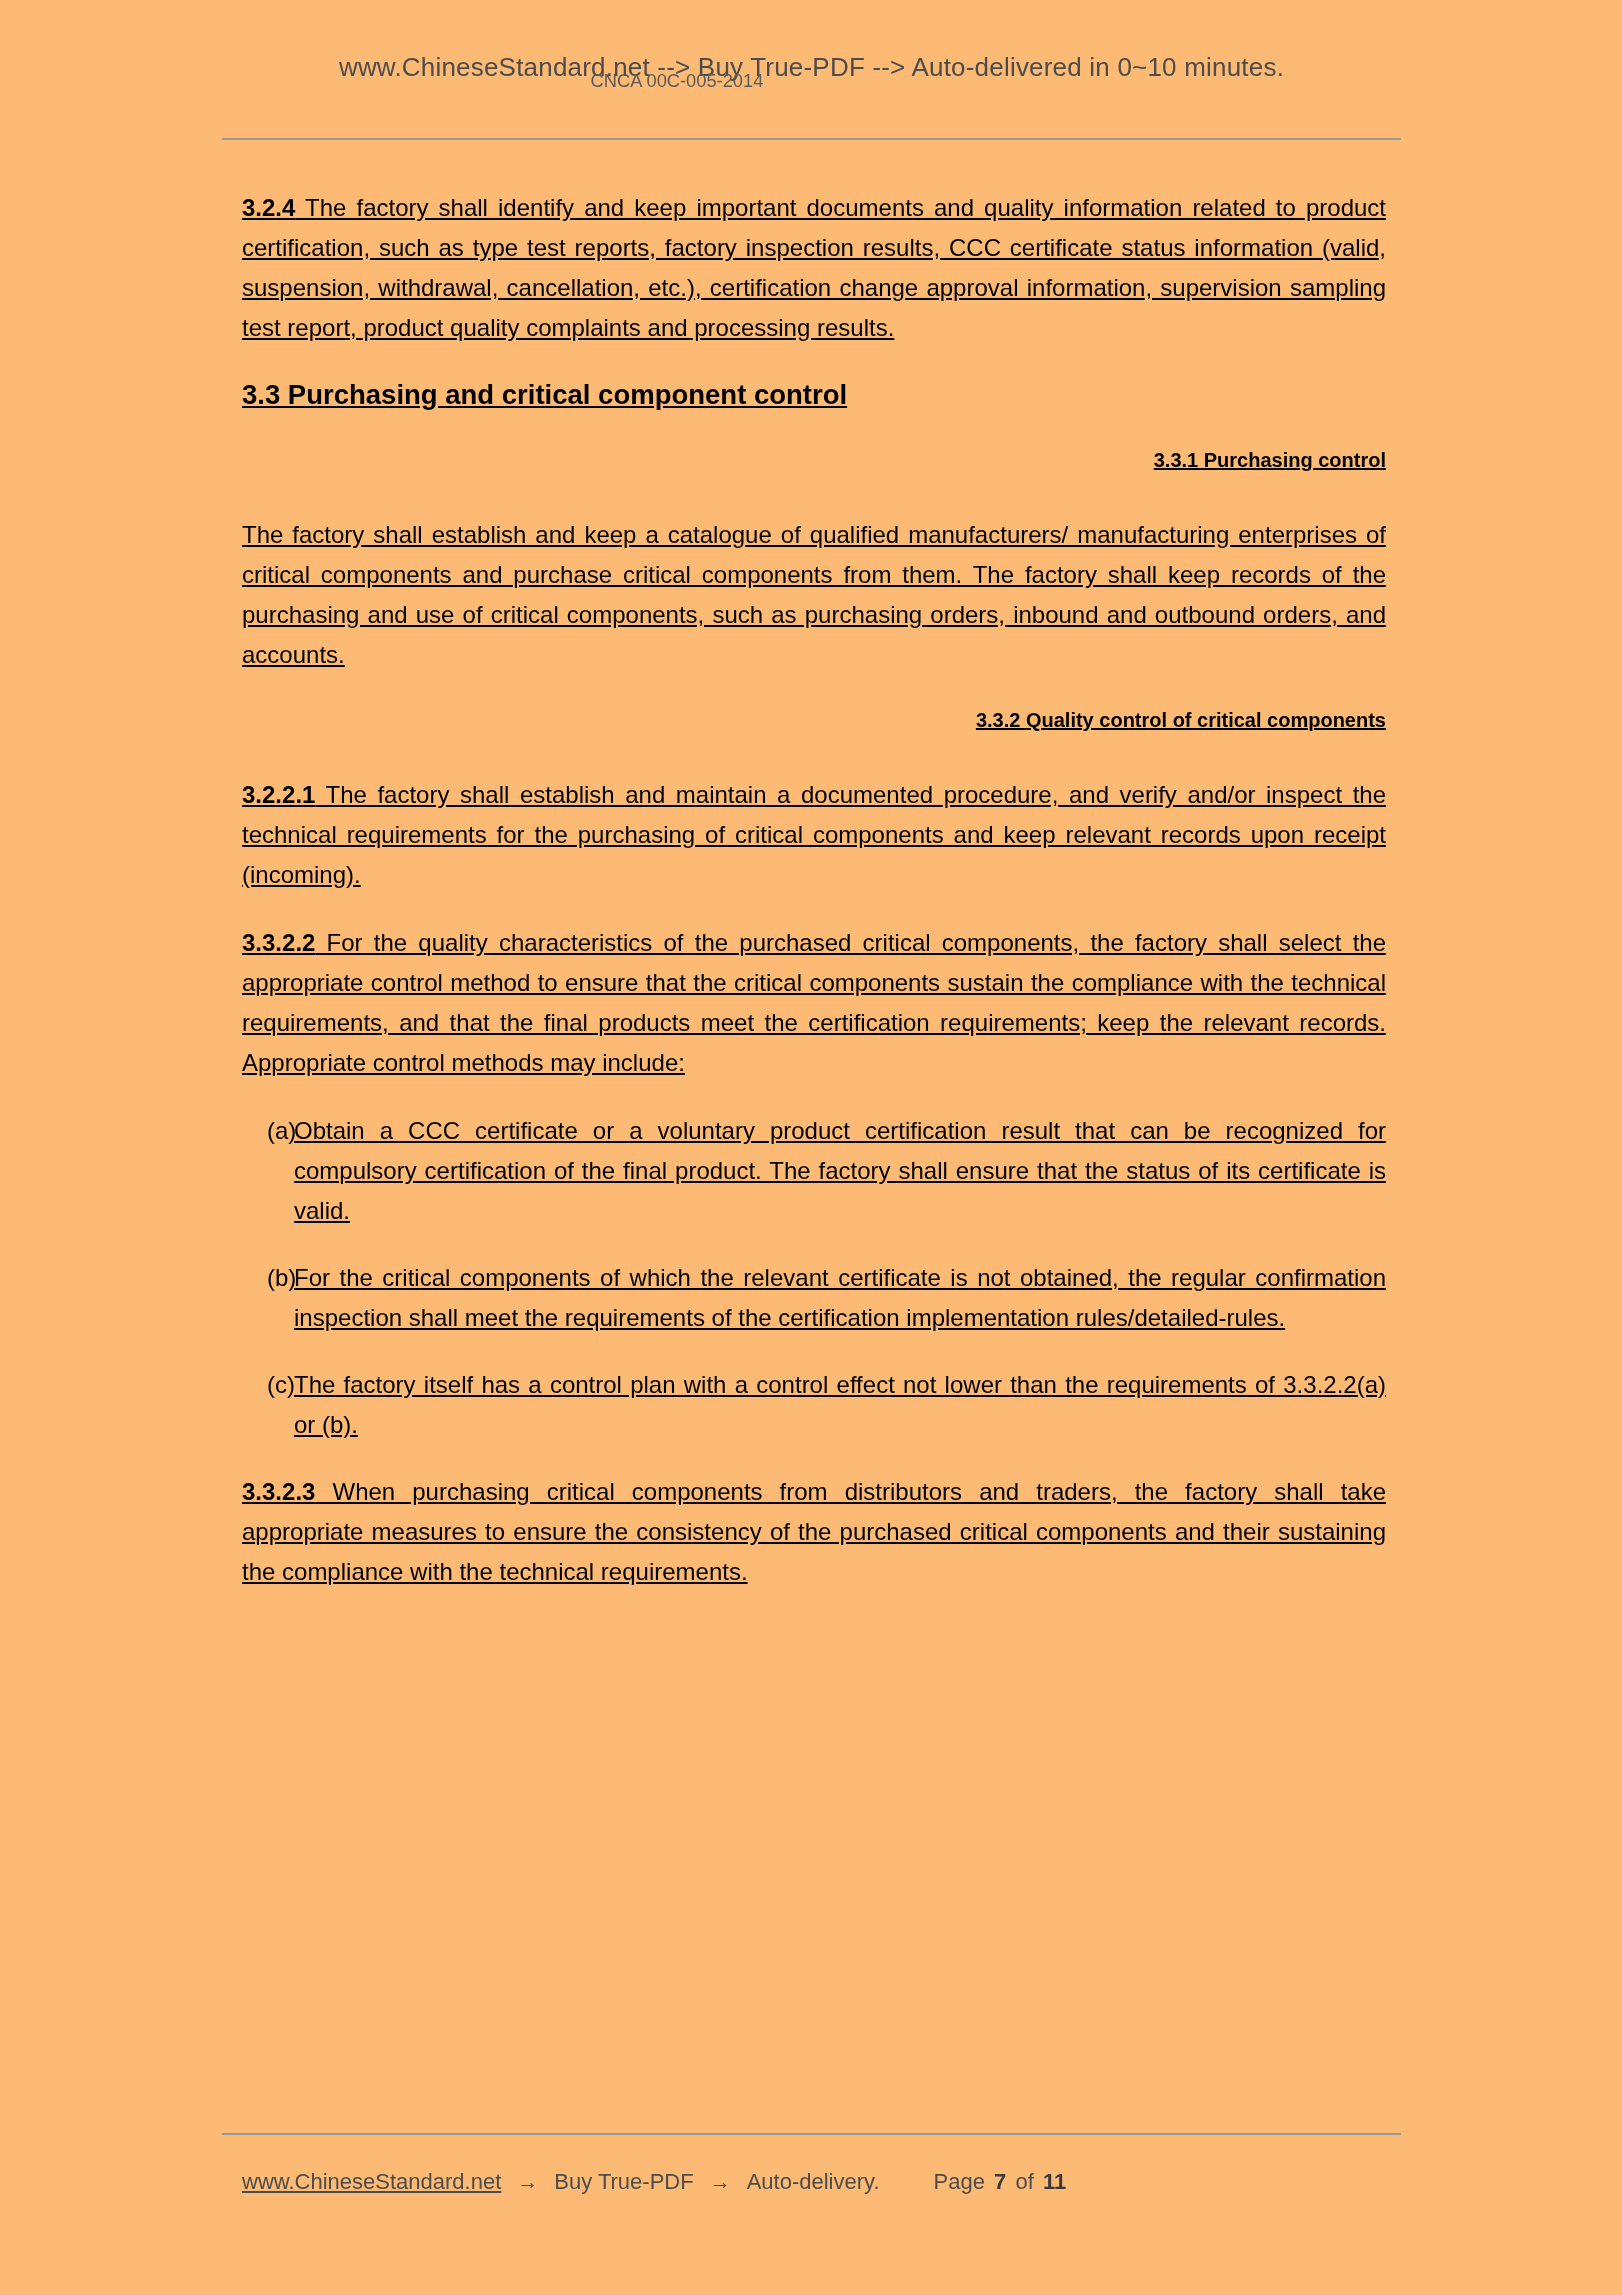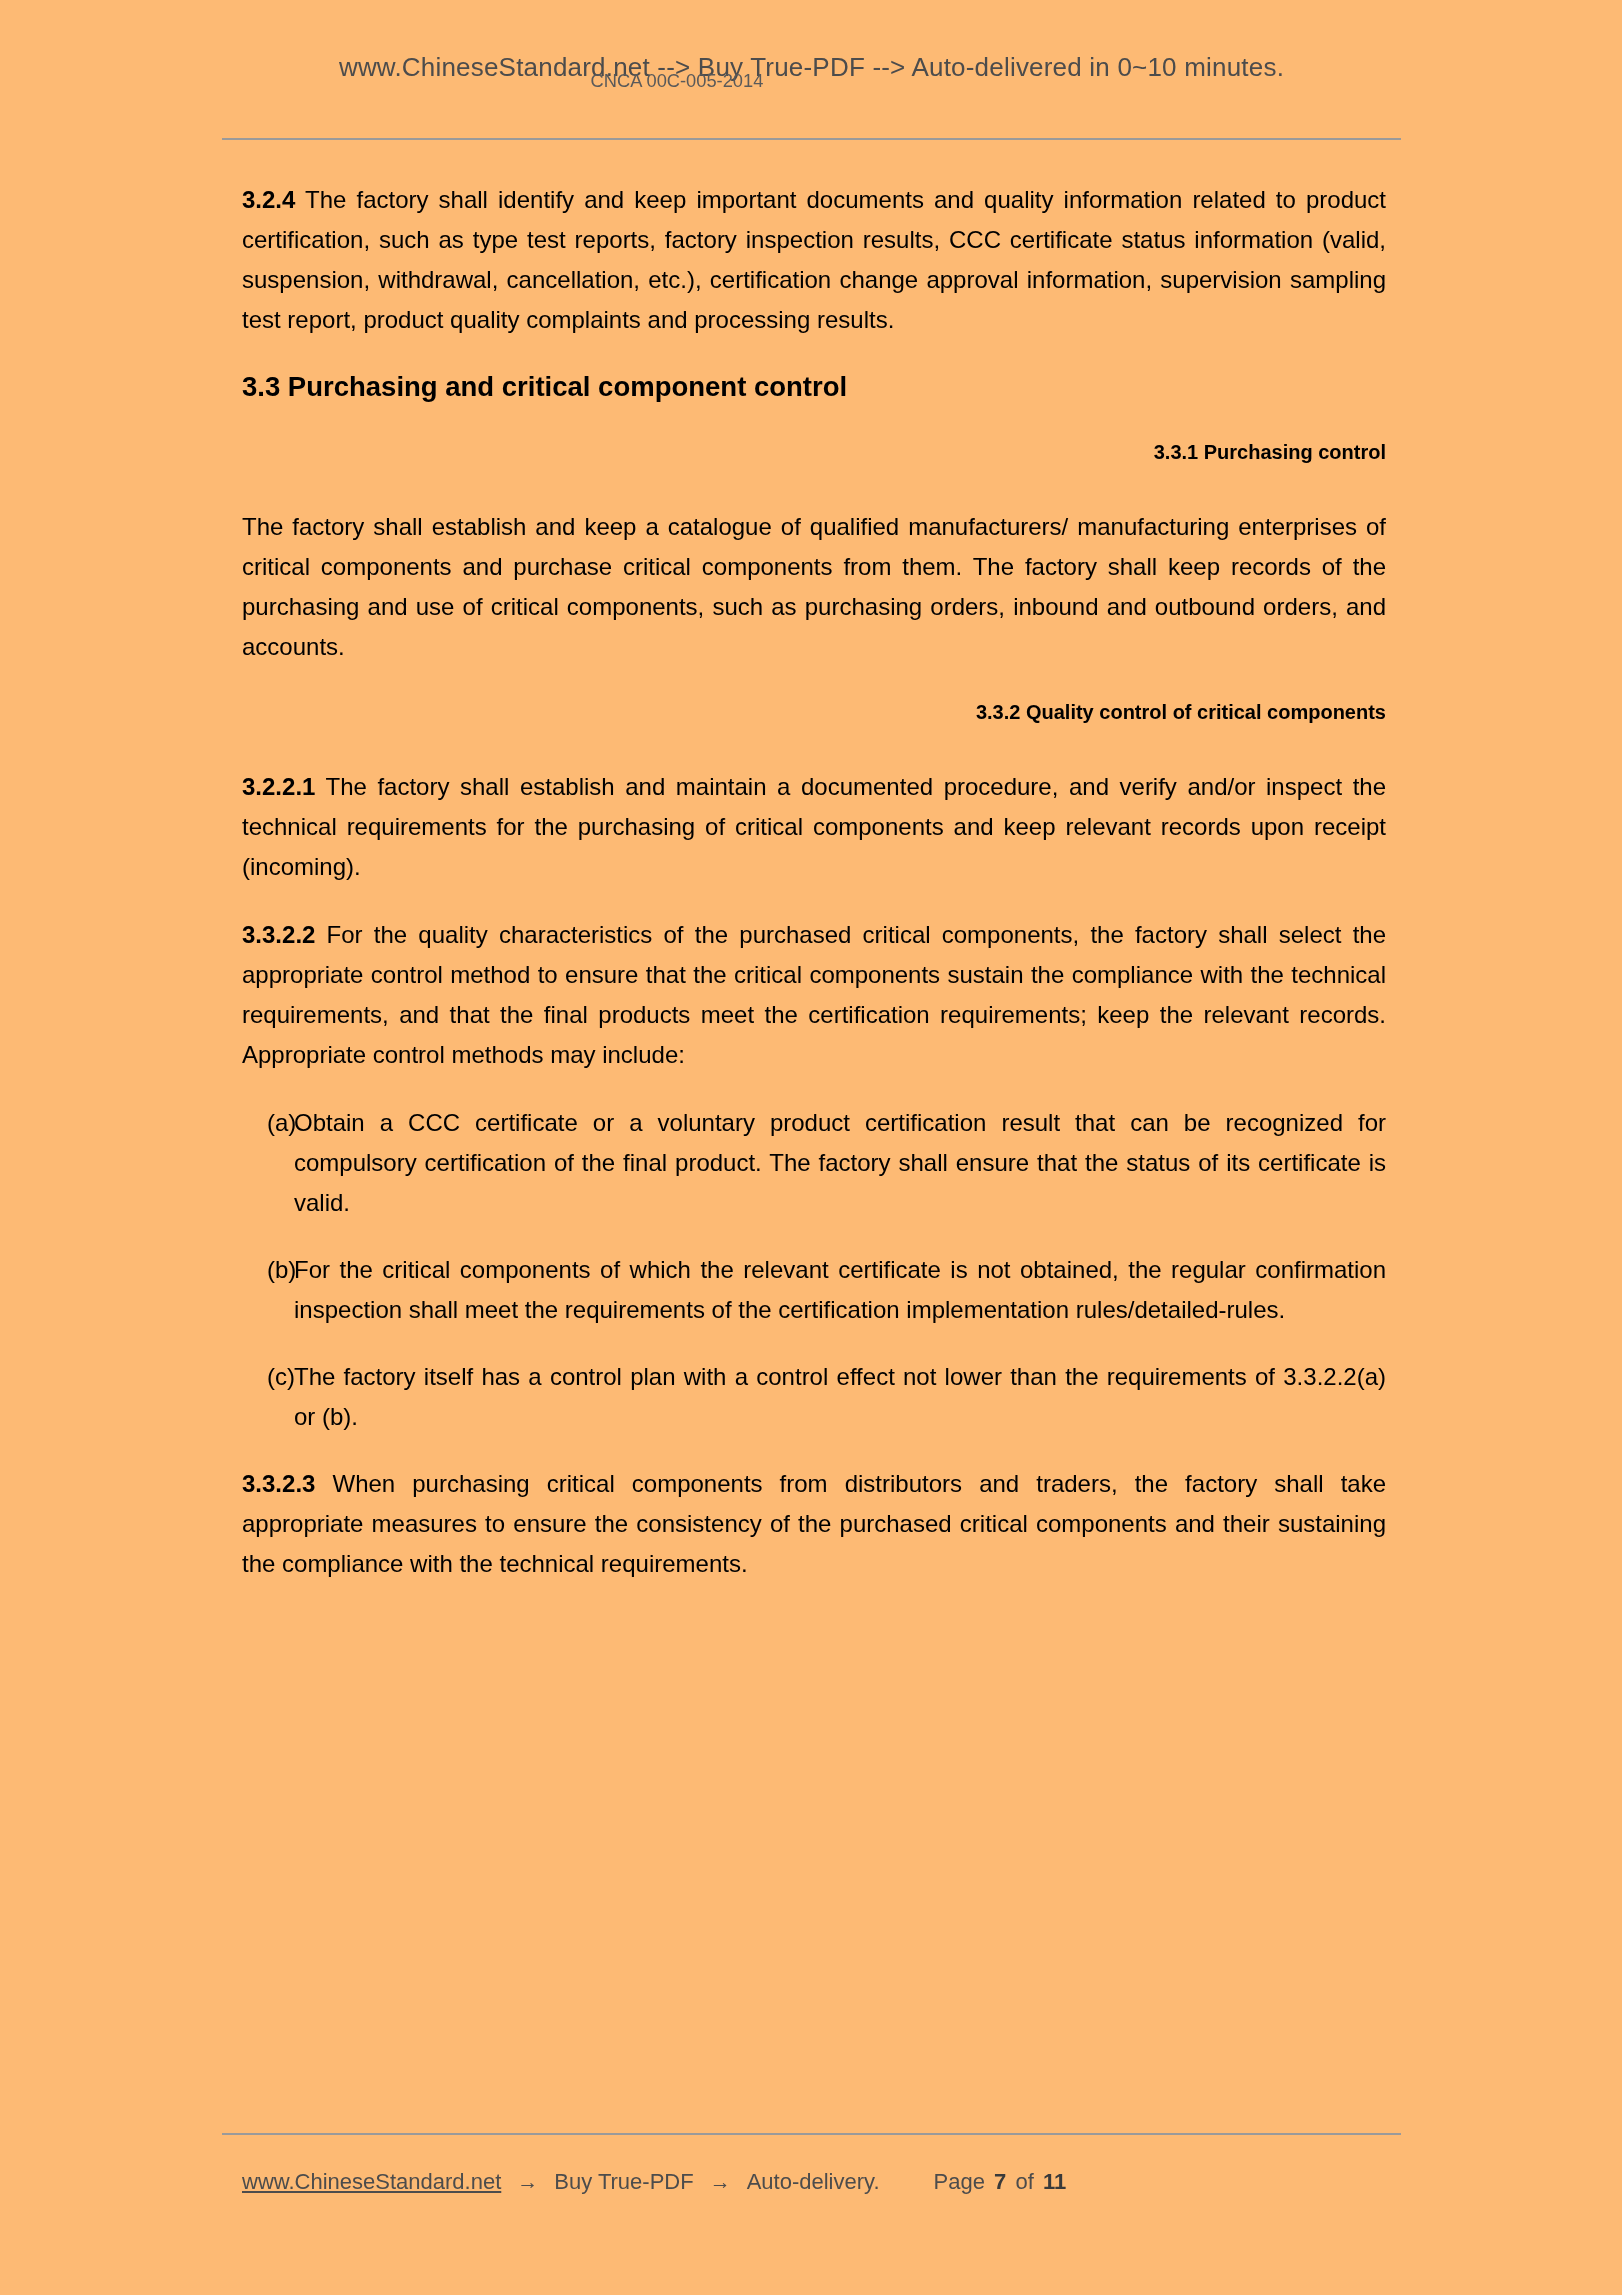--- a/index.html
+++ b/index.html
@@ -55,23 +55,24 @@
     top: 138px;
     left: 222px;
     width: 1179px;
     height: 1.7px;
     background: #9a9a9a;
   }
 
   
   .content {
     position: absolute;
-    top: 180px;
+    top: 188px;
     left: 242px;
     width: 1144px;
+    text-decoration: underline;
   }
   .para {
     font-size: 24px;
     line-height: 40px;
     text-align: justify;
     text-justify: inter-word;
     margin: 0 0 28px 0;
     color: #000;
   }
   .para b, .num {

